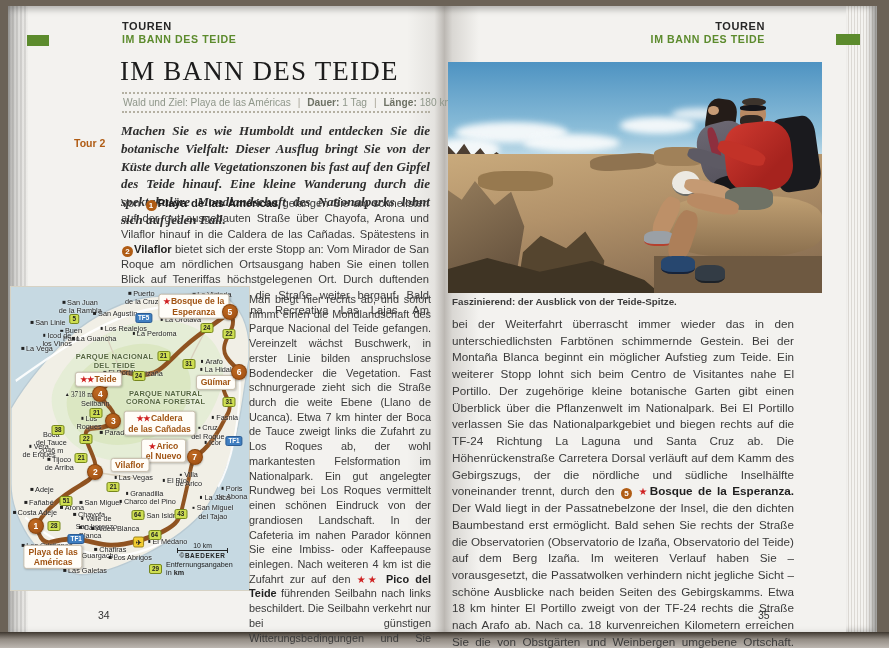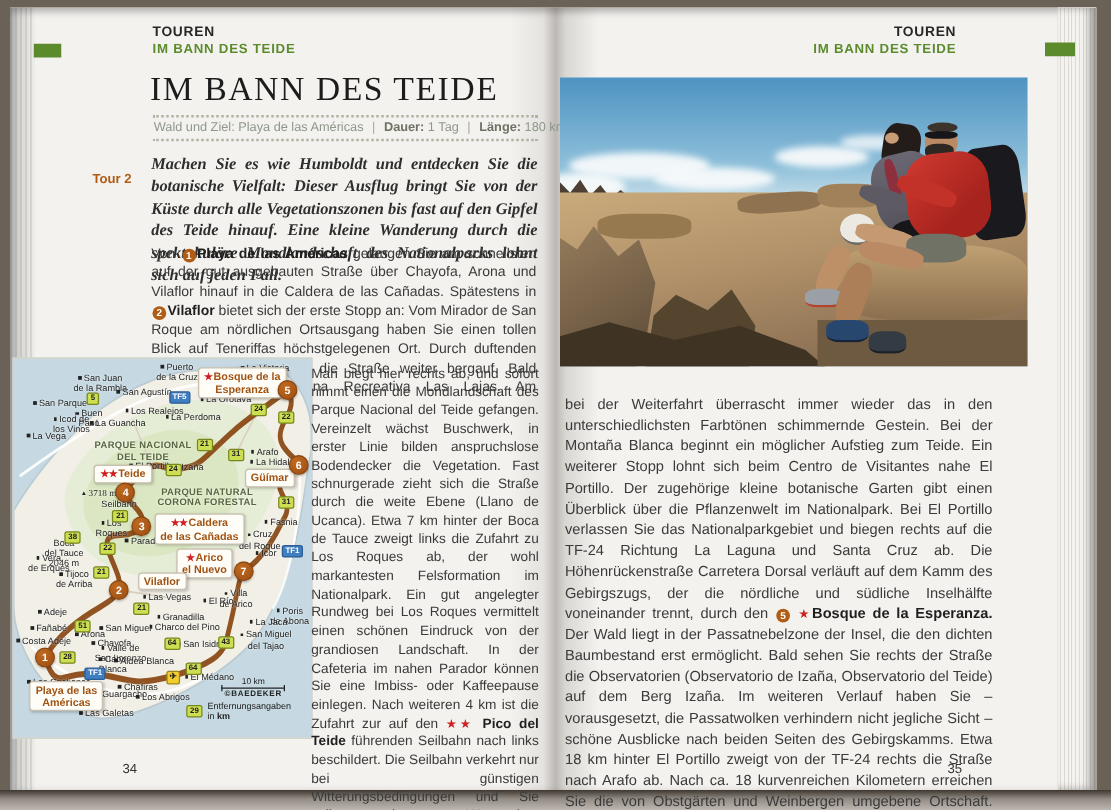--- a/index.html
+++ b/index.html
@@ -132,21 +132,21 @@
       <span>
         <span>Entfernungsangaben</span><br>
         <span>in </span><b>km</b>
       </span>
     </div>
   <div class="mlabel dot" style="left: 54.9%; top: 3.6%;">Puerto<br>de la Cruz</div>
       <div class="mlabel dot" style="left: 84.5%; top: 2.6%;">La Victoria</div>
       <div class="mlabel dot" style="left: 29.1%; top: 6.6%;">San Juan<br>de la Rambla</div>
       <div class="mlabel dot" style="left: 43.9%; top: 8.9%;">San Agustín</div>
       <div class="mlabel dot" style="left: 71.3%; top: 10.9%;">La Orotava</div>
-      <div class="mlabel dot" style="left: 15.6%; top: 11.9%;">San Parque</div>
+      <div class="mlabel dot" style="left: 15.6%; top: 11.9%;">San Linie</div>
       <div class="mlabel dot" style="left: 47.3%; top: 13.9%;">Los Realejos</div>
       <div class="mlabel dot" style="left: 60.3%; top: 15.5%;">La Perdoma</div>
       <div class="mlabel dot" style="left: 25.3%; top: 15.9%;">Buen<br>Paso</div>
       <div class="mlabel dot" style="left: 19.4%; top: 17.5%;">Icod de<br>los Vinos</div>
       <div class="mlabel dot" style="left: 35%; top: 17.2%;">La Guancha</div>
       <div class="mlabel dot" style="left: 11%; top: 20.5%;">La Vega</div>
       <div class="mlabel park" style="left: 43.5%; top: 24.5%;">PARQUE NACIONAL<br>DEL TEIDE</div>
       <div class="mlabel peak" style="left: 28.5%; top: 35.6%; font-family: Liberation Serif, serif;">3718 m</div>
       <div class="mlabel" style="left: 35.4%; top: 38.6%;">Seilbahn</div>
       <div class="mlabel park" style="left: 65%; top: 36.6%;">PARQUE NATURAL<br>CORONA FORESTAL</div>
@@ -271,17 +271,18 @@
     <div style="left:78.2%;top:23%;width:6%;height:5%;background:#2f2722;border-radius:40%;"></div>
     <div class="rk" style="left:74%;top:26%;width:18%;height:30%;background:linear-gradient(140deg,#d03a30,#a6231e 70%);transform:rotate(-6deg);"></div>
     <div class="rk" style="left:72%;top:36%;width:13%;height:7%;background:#c23228;transform:rotate(20deg);"></div>
     <div class="rk" style="left:74%;top:54%;width:13%;height:10%;background:#6f7265;"></div>
     <div class="rk" style="left:64%;top:58%;width:14%;height:7%;background:#b98a63;transform:rotate(12deg);"></div>
     <div class="rk" style="left:60%;top:64%;width:6%;height:22%;background:#ad7f59;transform:rotate(18deg);"></div>
     <div class="rk" style="left:57%;top:84%;width:9%;height:7%;background:#27476f;border-bottom:2px solid #16233a;"></div>
     <div class="rk" style="left:66%;top:88%;width:8%;height:7%;background:#333c45;border-bottom:2px solid #1c2127;"></div>
   </div>
 
+  <div class="abs caption" style="left:452px;top:296px;">Faszinierend: der Ausblick von der Teide-Spitze.</div>
   <div class="abs bodytext" style="left:452px;top:316px;width:342px;font-size:11.7px;line-height:1.43;">
       <div class="para">bei der Weiterfahrt überrascht immer wieder das in den unterschiedlichsten Farbtönen schimmernde Gestein. Bei der Montaña Blanca beginnt ein möglicher Aufstieg zum Teide. Ein weiterer Stopp lohnt sich beim Centro de Visitantes nahe El Portillo. Der zugehörige kleine botanische Garten gibt einen Überblick über die Pflanzenwelt im Nationalpark. Bei El Portillo verlassen Sie das Nationalparkgebiet und biegen rechts auf die TF-24 Richtung La Laguna und Santa Cruz ab. Die Höhenrückenstraße Carretera Dorsal verläuft auf dem Kamm des Gebirgszugs, der die nördliche und südliche Inselhälfte voneinander trennt, durch den <span class="nbadge">5</span> <span class="stars">★</span><b>Bosque de la Esperanza.</b> Der Wald liegt in der Passatnebelzone der Insel, die den dichten Baumbestand erst ermöglicht. Bald sehen Sie rechts der Straße die Observatorien (Observatorio de Izaña, Observatorio del Teide) auf dem Berg Izaña. Im weiteren Verlauf haben Sie – vorausgesetzt, die Passatwolken verhindern nicht jegliche Sicht – schöne Ausblicke nach beiden Seiten des Gebirgskamms. Etwa 18 km hinter El Portillo zweigt von der TF-24 rechts die Straße nach Arafo ab. Nach ca. 18 kurvenreichen Kilometern erreichen Sie die von Obstgärten und Weinbergen umgebene Ortschaft. Nur 4 km südöstlich liegt   das wegen der hier entdeckten Pyramiden in die Schlagzeilen geriet. Das Gelände ist als Parque Etnográfico Pirámides zugänglich. Wer der ständigen Kurven und Kehren noch nicht müde ist, wählt für die Weiterfahrt die kurvenreiche TF-28; erheblich schneller kommt man auf der parallel verlaufenden Autobahn vorwärts. Rechts der TF-28 erheben sich kahle</div>
     </div>
   <div class="abs pagenum" style="left:758px;top:609px;">35</div>
 </div>
 
 </body></html>

